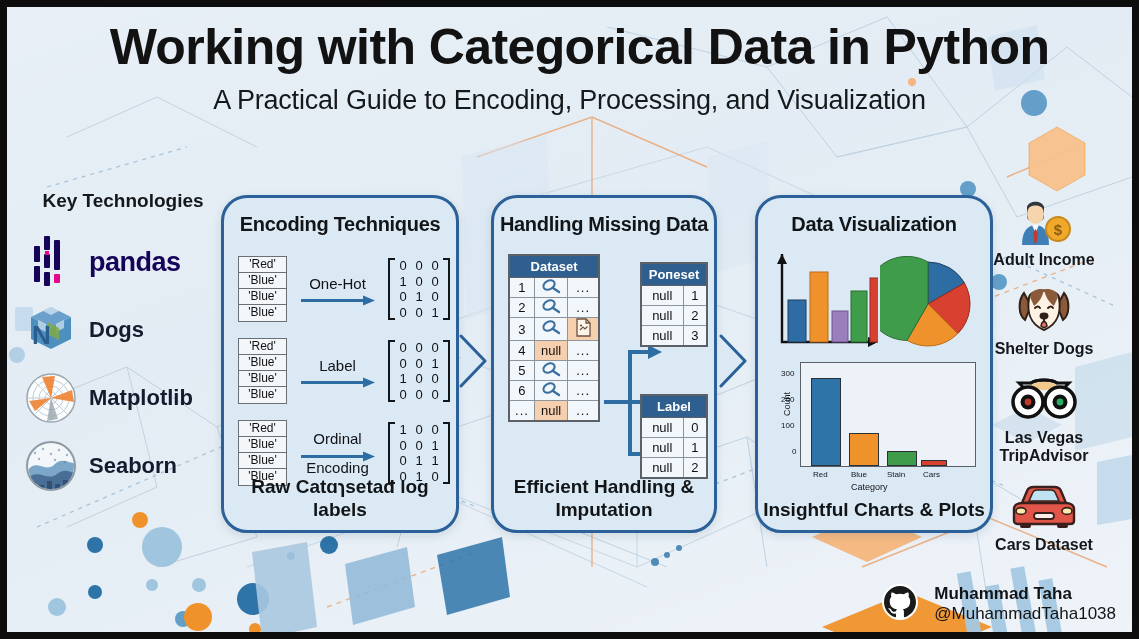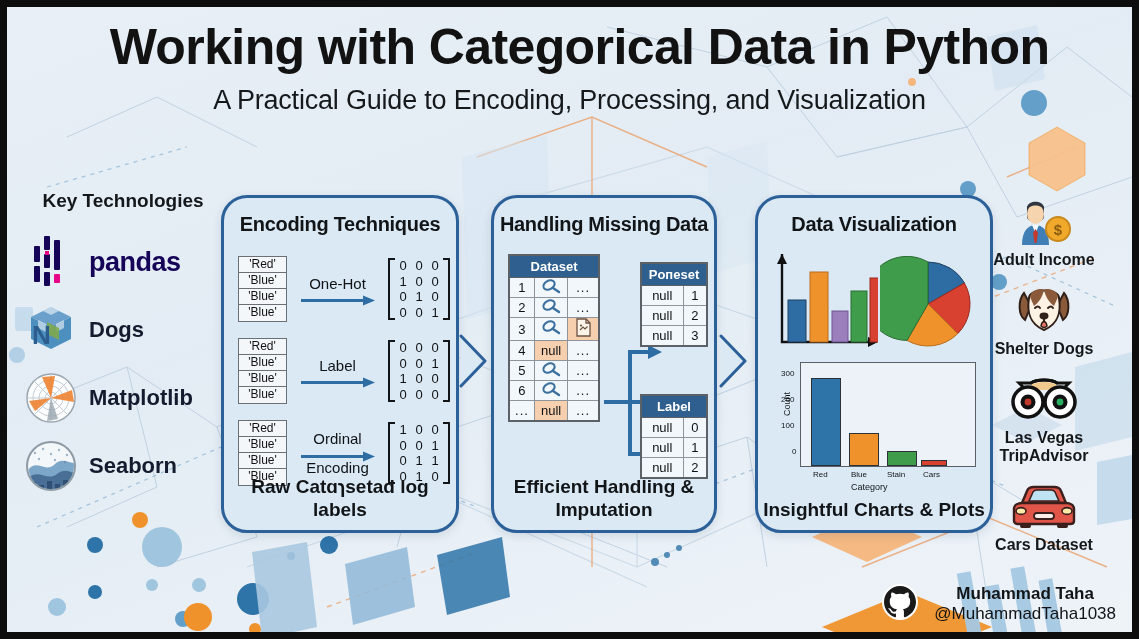--- a/index.html
+++ b/index.html
@@ -78,21 +78,21 @@
   .ds-table td.null-cell { background: #f6cfae; font-size: 13px; }
   .ds-table td.doc-cell { background: #f6cfae; }
   .dots { color: #4c535a; letter-spacing: 1px; }
   .sns-plot { position: absolute; background: #ecf2f8; border: 1px solid #5a6067; }
   .sns-bar { position: absolute; bottom: 0; border: 1px solid #2a3238; }
   .tick-lbl { position: absolute; font-size: 8px; color: #121517; }
   .ax-lbl { position: absolute; font-size: 9px; color: #121517; }
   
   .chevron { position: absolute; z-index: 8; }
   
-  .credit { position: absolute; right: 16px; bottom: 8px; display: flex; align-items: center; gap: 16px; z-index: 9; text-align: center; }
+  .credit { position: absolute; right: 16px; bottom: 8px; display: flex; align-items: center; gap: 16px; z-index: 9; }
   .credit-name { font-size: 17px; font-weight: 700; color: #121517; line-height: 1.18; }
   .credit-handle { font-size: 17px; color: #121517; line-height: 1.18; }
 </style>
 </head>
 <body>
 
 <div id="poster">
  <div class="frame">
 
   <div class="bg">

